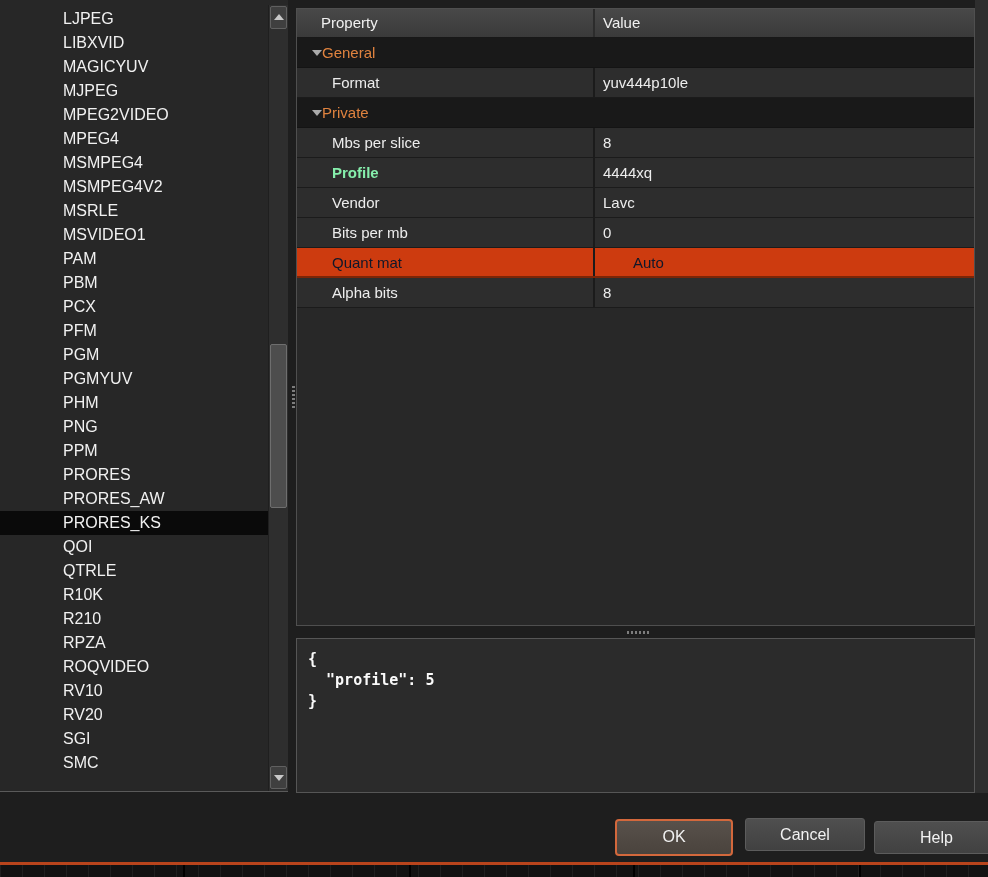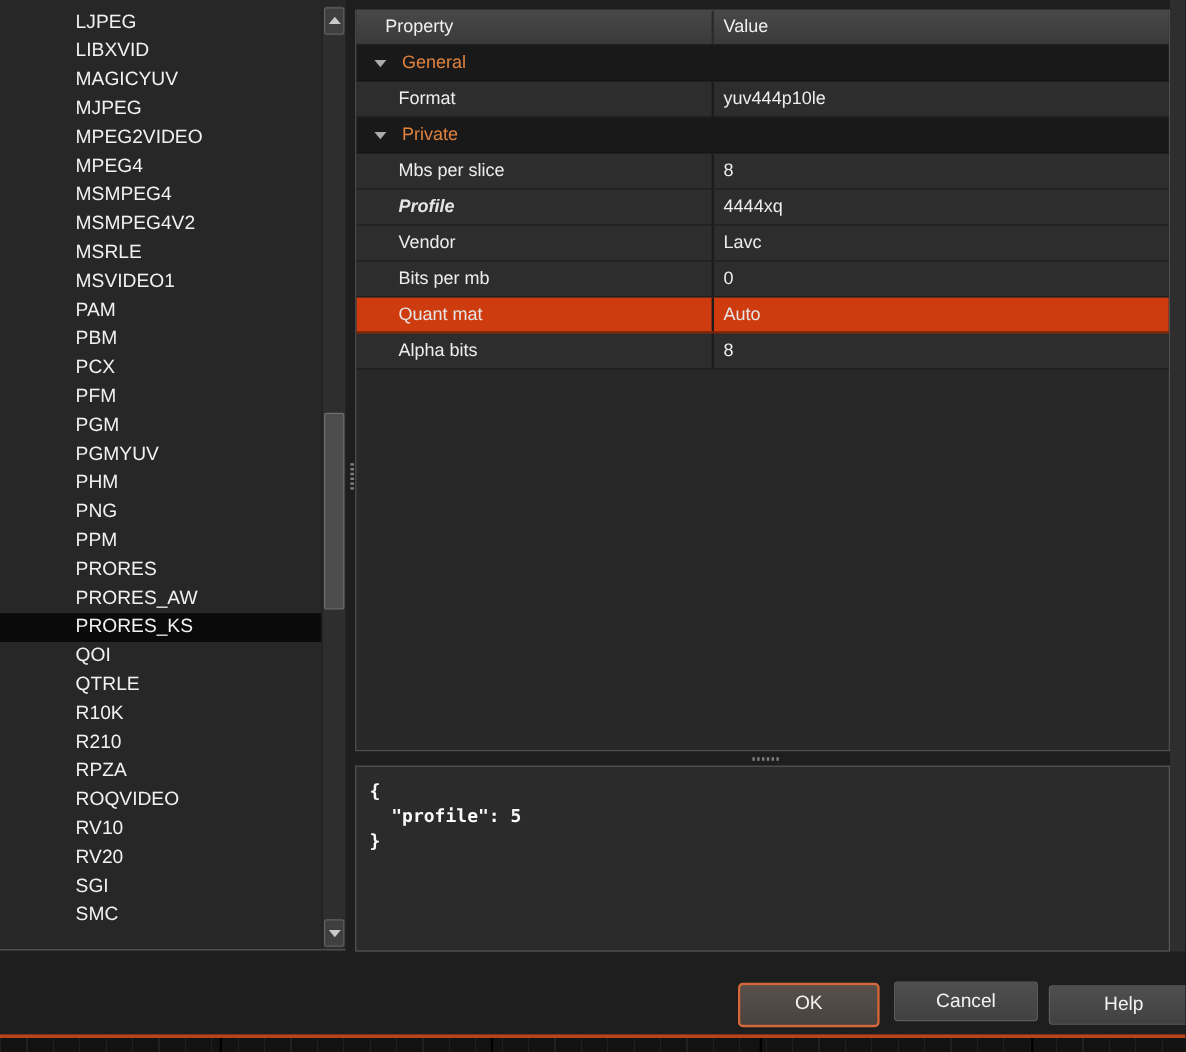--- a/index.html
+++ b/index.html
@@ -37,28 +37,28 @@
   #prop-table{position:absolute;left:296px;top:8px;width:679px;height:618px;box-sizing:border-box;
               background:#282828;border:1px solid #4f4f4f;overflow:hidden;}
   #prop-header{display:flex;height:28px;background:linear-gradient(#484848,#3a3a3a);
                border-bottom:1px solid #181818;font-size:15px;color:#f0f0f0;}
   .h-prop{width:298px;box-sizing:border-box;padding-left:24px;line-height:28px;border-right:2px solid #2c2c2c;}
   .h-val{flex:1;padding-left:8px;line-height:28px;}
   .group-row{display:flex;align-items:center;height:29px;background:#191919;
              border-bottom:1px solid #141414;font-size:15px;color:var(--group-text,#e0833f);}
   .tri-down{width:0;height:0;margin-left:15px;border-left:5px solid transparent;
             border-right:5px solid transparent;border-top:6px solid #ababab;}
-  .group-label{margin-left:13px;}
+  .group-label{}
   .data-row{display:flex;height:29px;border-bottom:1px solid #1b1b1b;background:#2d2d2d;
             font-size:15px;color:#ededed;line-height:29px;}
   .cell-name{width:298px;box-sizing:border-box;padding-left:35px;border-right:2px solid #1b1b1b;
              white-space:nowrap;overflow:hidden;}
-  .cell-name.bold{font-weight:bold;color:#e5e5e5;font-style:italic;}
+  .cell-name.bold{font-weight:bold;color:#86efac;}
   .cell-value{flex:1;padding-left:8px;white-space:nowrap;}
-  .data-row.selected{background:var(--selection,#cd3b0f);color:#e5e5e5;border-bottom:2px solid #7c2507;height:28px;}
+  .data-row.selected{background:var(--selection,#cd3b0f);color:#0f172a;border-bottom:2px solid #7c2507;height:28px;gap:30px;}
 
   
   #right-strip{position:absolute;left:975px;top:0;width:13px;height:793px;background:#2e2e2e;}
 
   
   #json-editor{position:absolute;left:296px;top:638px;width:679px;height:155px;box-sizing:border-box;
                background:#2b2b2b;border:1px solid #565656;padding:10px 0 0 11px;
                font-family:"DejaVu Sans Mono",monospace;font-weight:bold;font-size:15px;
                line-height:21px;color:#fafafa;white-space:pre;overflow:hidden;}
 

